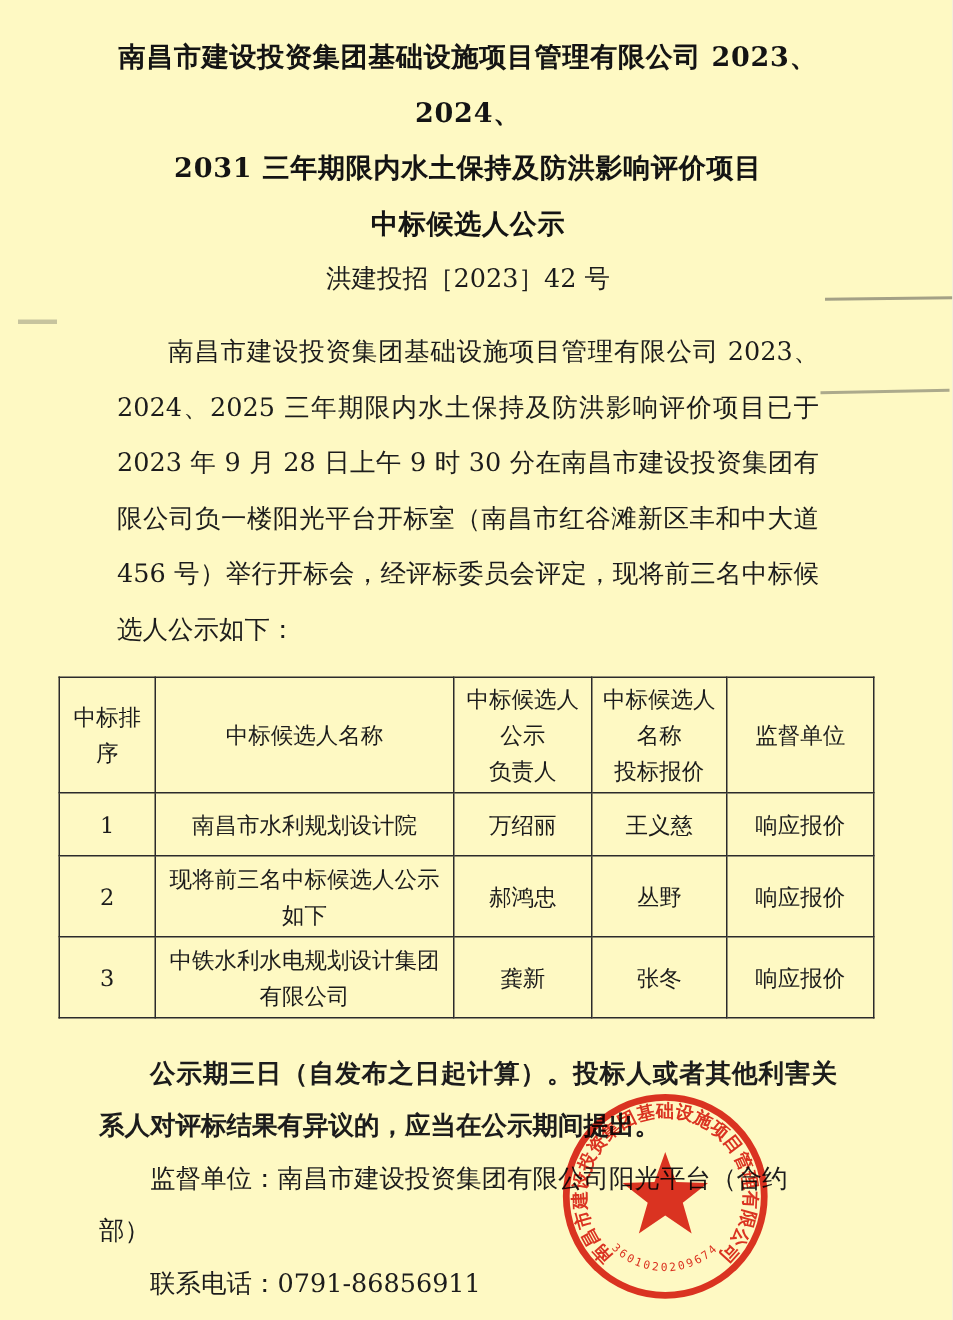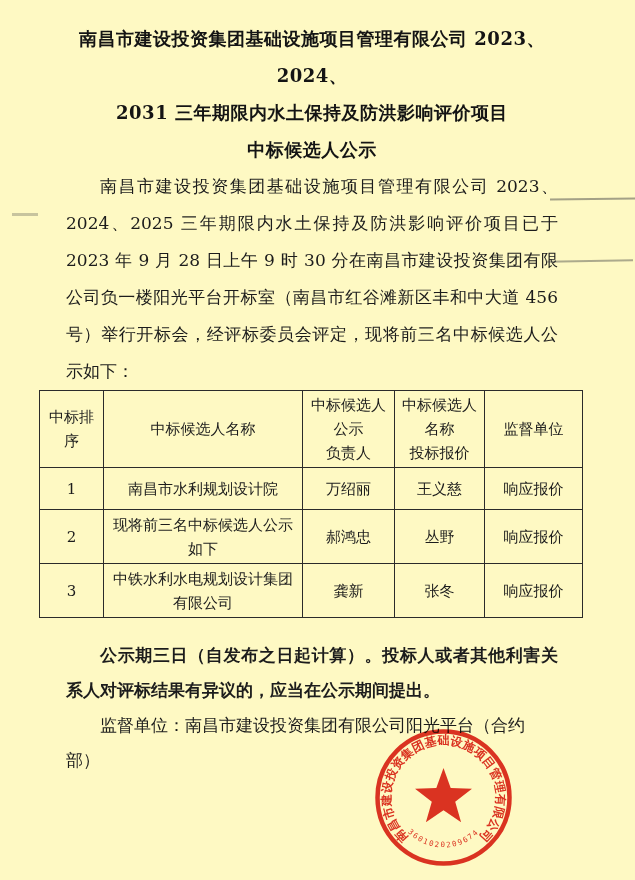--- a/index.html
+++ b/index.html
@@ -20,21 +20,21 @@
     line-height:37px;
     letter-spacing:0.5px;
     color:#141414;
   }
   .doc-number{
     text-align:center;
     font-size:17px;
     line-height:37px;
   }
   .intro{
-    margin:0;
+    margin:12px;
     font-size:17px;
     line-height:37px;
     text-align:justify;
     text-indent:2em;
   }
   table.bid-table{
     border-collapse:collapse;
     table-layout:fixed;
     width:543px;
     margin-left:-27px;
@@ -84,20 +84,21 @@
 </style>
 </head>
 <body>
 
 <div class="page">
   <div class="content">
 
     <div class="title-line">南昌市建设投资集团基础设施项目管理有限公司 2023、2024、</div>
     <div class="title-line">2031 三年期限内水土保持及防洪影响评价项目</div>
     <div class="title-line">中标候选人公示</div>
+    <div class="doc-number">洪建投招［2023］42 号</div>
 
     <p class="intro">南昌市建设投资集团基础设施项目管理有限公司 2023、2024、2025 三年期限内水土保持及防洪影响评价项目已于 2023 年 9 月 28 日上午 9 时 30 分在南昌市建设投资集团有限公司负一楼阳光平台开标室（南昌市红谷滩新区丰和中大道 456 号）举行开标会，经评标委员会评定，现将前三名中标候选人公示如下：</p>
 
     <table class="bid-table">
       <colgroup>
         <col style="width:64px">
           <col style="width:199px">
           <col style="width:92px">
           <col style="width:90px">
           <col style="width:98px">
@@ -141,20 +142,21 @@
           <td>中铁水利水电规划设计集团有限公司</td>
           <td>龚新</td>
           <td>张冬</td>
           <td>响应报价</td>
         </tr>
       </tbody>
     </table>
 
     <p class="notice">公示期三日（自发布之日起计算）。投标人或者其他利害关系人对评标结果有异议的，应当在公示期间提出。</p>
     <p class="supervisor">监督单位：南昌市建设投资集团有限公司阳光平台（合约部）</p>
+    <p class="phone">联系电话：0791-86856911</p>
 
   </div>
 
   <div class="seal">
     <svg width="139" height="139" viewBox="0 0 139 139">
       <defs>
         <path id="arcTop" d="M 36.9 111.3 A 53 53 0 1 1 102.1 111.3" fill="none"></path>
         <path id="arcBottom" d="M 26.2 94.5 A 50 50 0 0 0 112.8 94.5" fill="none"></path>
       </defs>
       <circle cx="69.5" cy="69.5" r="66" fill="none" stroke="#d9241a" stroke-width="4.5"></circle>

